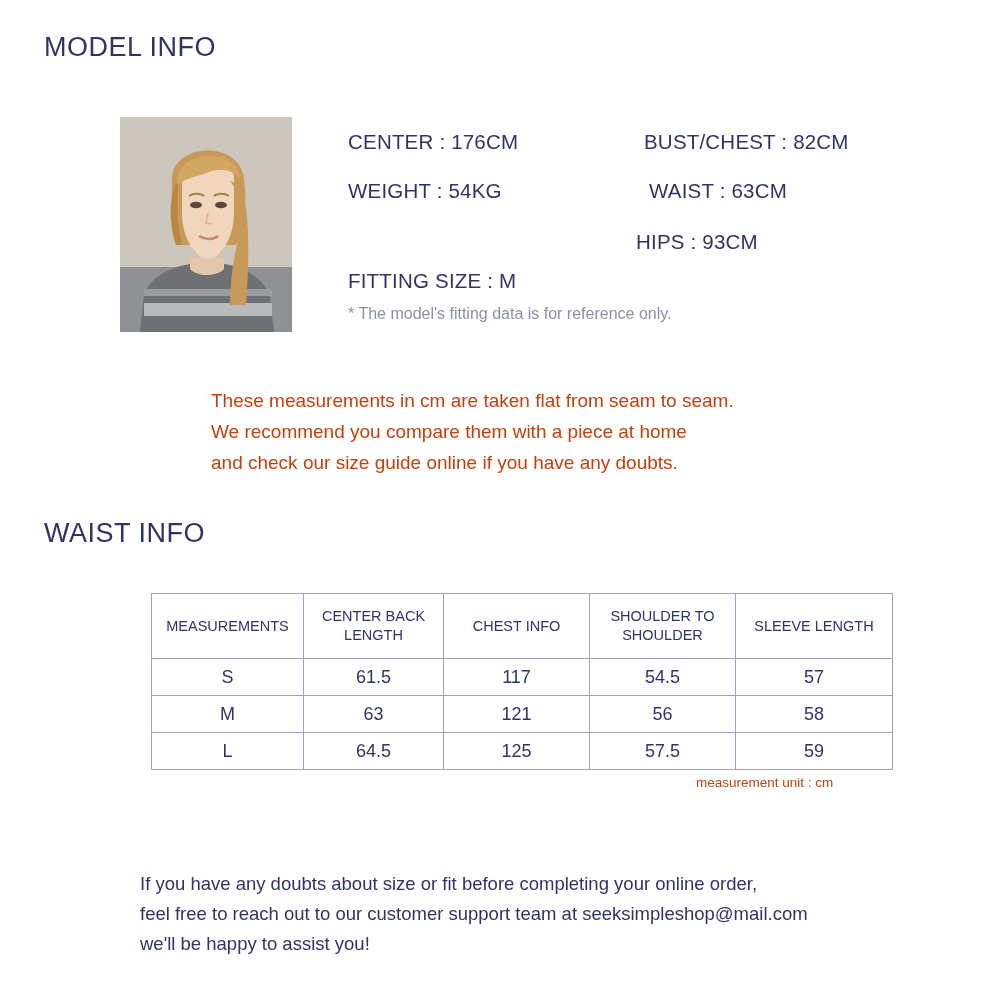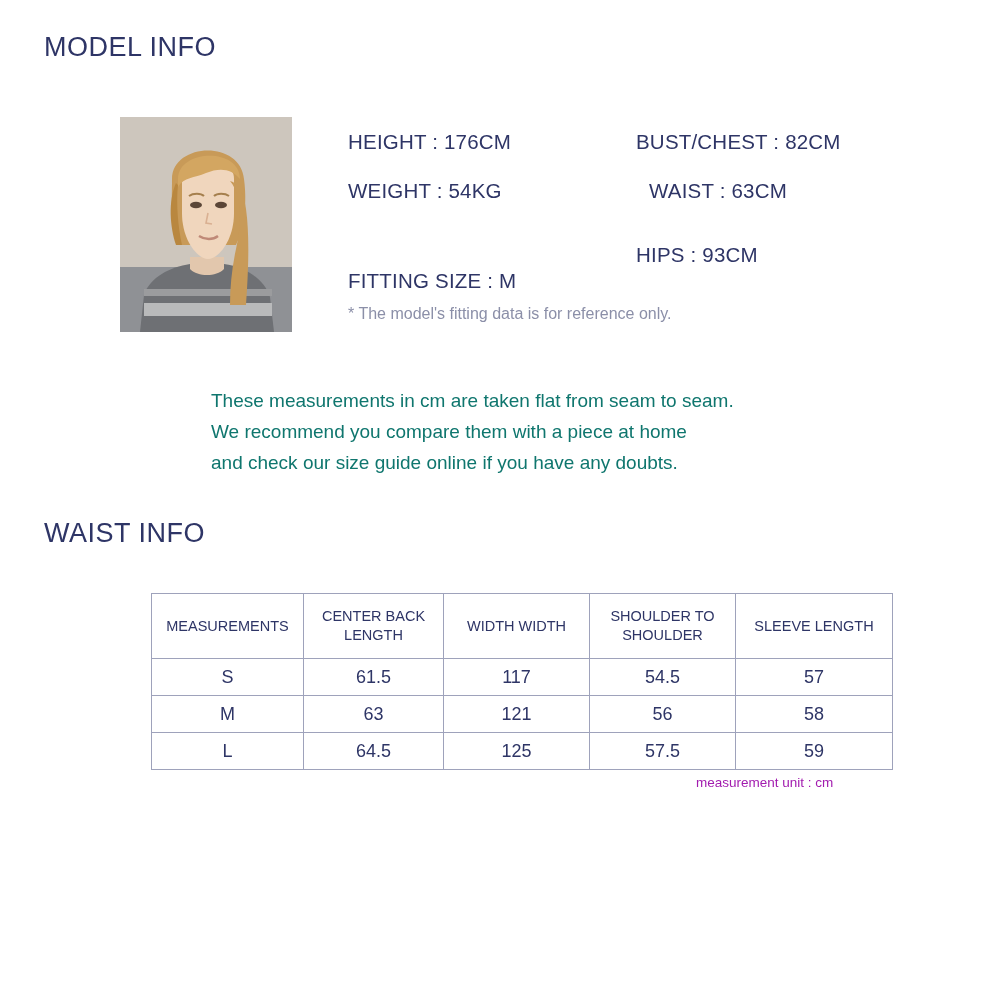--- a/index.html
+++ b/index.html
@@ -53,41 +53,41 @@
   .stat {
     position: absolute;
     font-size: 20.5px;
     color: #2e3566;
     white-space: nowrap;
     letter-spacing: 0.2px;
   }
   #stat-height { left: 0px;   top: 5px; }
   #stat-weight { left: 0px;   top: 54px; }
   #stat-fitting { left: 0px;  top: 144px; }
-  #stat-bust   { left: 288px; top: 5px; }
+  #stat-bust   { left: 296px; top: 5px; }
   #stat-waist  { left: 288px; top: 54px; margin-left: 13px; }
-  #stat-hips   { left: 288px; top: 118px; }
+  #stat-hips   { left: 288px; top: 105px; }
 
   .stat-note {
     position: absolute;
     left: 0px;
     top: 180px;
     font-size: 16px;
     color: #8b8fa8;
     white-space: nowrap;
   }
 
   
   .intro-paragraph {
     position: absolute;
     left: 211px;
     top: 385px;
     font-size: 19px;
     line-height: 31px;
-    color: #0f766e;
+    color: #c2410c;
     white-space: pre-line;
   }
 
   
   .size-table {
     position: absolute;
     left: 151px;
     top: 593px;
     width: 696px;
     border-collapse: collapse;
@@ -124,21 +124,21 @@
     font-size: 12.5px;
     line-height: 17px;
     color: #9296ad;
     white-space: pre-line;
   }
   .unit-note {
     position: absolute;
     left: 696px;
     top: 775px;
     font-size: 13.5px;
-    color: #a21caf;
+    color: #c2410c;
     white-space: nowrap;
   }
 
   
   .footer-text {
     position: absolute;
     left: 140px;
     top: 869px;
     font-size: 18.5px;
     line-height: 30px;
@@ -178,41 +178,41 @@
 
       <path d="M69 79 C73 76 81 76 84 79" stroke="#a57f4d" stroke-width="2" fill="none"></path>
       <path d="M94 79 C97 76 105 76 109 79" stroke="#a57f4d" stroke-width="2" fill="none"></path>
 
       <path d="M88 96 L86 106 L92 107" stroke="#d9b092" stroke-width="1.6" fill="none"></path>
       <path d="M79 119 C85 123 93 123 98 119" stroke="#bf8977" stroke-width="2.4" fill="none"></path>
     </svg>
   </div>
 
   <div class="model-stats">
-    <div class="stat" id="stat-height">HEIGHT : 176CM</div>
+    <div class="stat" id="stat-height">CENTER : 176CM</div>
     <div class="stat" id="stat-weight">WEIGHT : 54KG</div>
     <div class="stat" id="stat-fitting">FITTING SIZE : M</div>
     <div class="stat" id="stat-bust">BUST/CHEST : 82CM</div>
     <div class="stat" id="stat-waist">WAIST : 63CM</div>
     <div class="stat" id="stat-hips">HIPS : 93CM</div>
     <div class="stat-note">* The model's fitting data is for reference only.</div>
   </div>
 
   <div class="intro-paragraph">These measurements in cm are taken flat from seam to seam.
 We recommend you compare them with a piece at home
 and check our size guide online if you have any doubts.</div>
 
   <div class="section-heading" id="size-info-heading">WAIST INFO</div>
 
   <table class="size-table">
     <thead>
       <tr>
         <th class="col-meas">MEASUREMENTS</th>
         <th class="col-cbl">CENTER BACK LENGTH</th>
-        <th class="col-chest">WIDTH WIDTH</th>
+        <th class="col-chest">CHEST INFO</th>
         <th class="col-sts">SHOULDER TO SHOULDER</th>
         <th class="col-sleeve">SLEEVE LENGTH</th>
       </tr>
     </thead>
     <tbody>
       <tr>
         <td>S</td>
         <td>61.5</td>
         <td>117</td>
         <td>54.5</td>
@@ -230,14 +230,17 @@
         <td>64.5</td>
         <td>125</td>
         <td>57.5</td>
         <td>59</td>
       </tr>
     </tbody>
   </table>
 
   <div class="unit-note">measurement unit : cm</div>
 
+  <div class="footer-text">If you have any doubts about size or fit before completing your online order,
+ feel free to reach out to our customer support team at seeksimpleshop@mail.com
+we'll be happy to assist you!</div>
 
 </div>
 
 </body></html>

